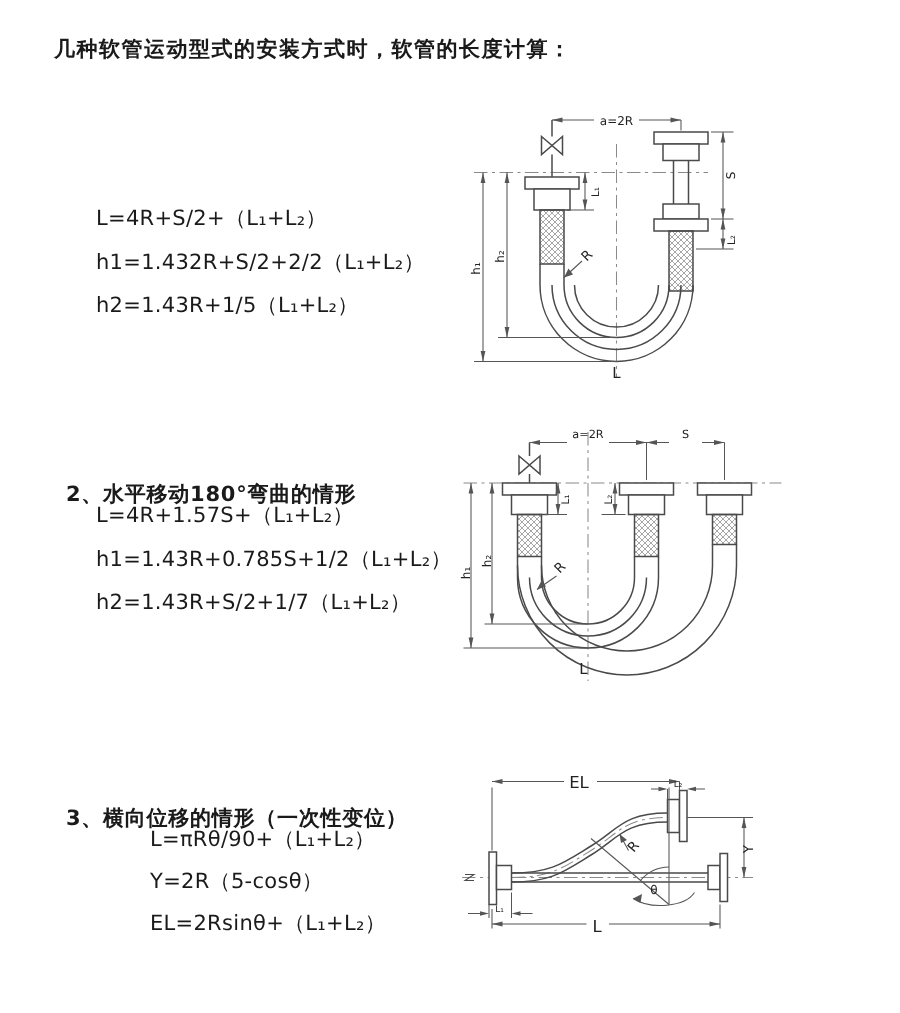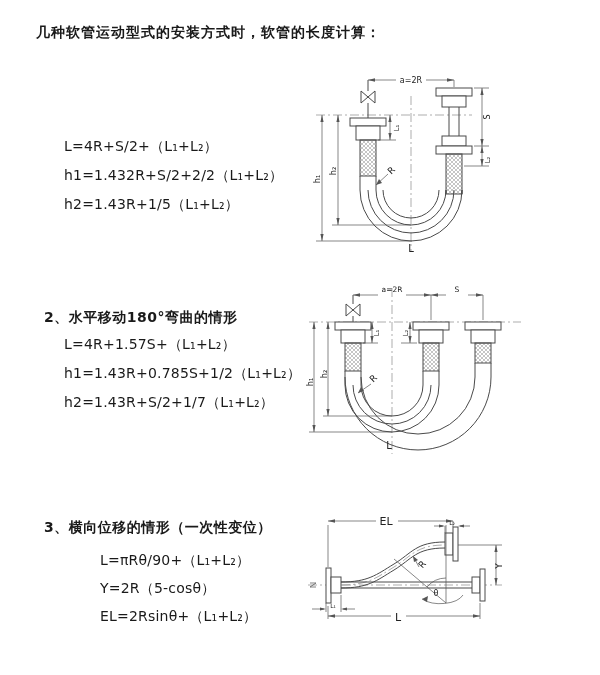--- a/index.html
+++ b/index.html
@@ -19,28 +19,28 @@
 <div class="page">
 
   <div class="title">几种软管运动型式的安装方式时，软管的长度计算：</div>
 
   <div class="formulas" style="left:64px;top:132px">
     <div class="formula">L=4R+S/2+（L₁+L₂）</div>
     <div class="formula">h1=1.432R+S/2+2/2（L₁+L₂）</div>
     <div class="formula">h2=1.43R+1/5（L₁+L₂）</div>
   </div>
 
-  <div class="heading" style="left:44px;top:309px">2、水平移动180°弯曲的情形</div>
+  <div class="heading" style="left:44px;top:321px">2、水平移动180°弯曲的情形</div>
   <div class="formulas" style="left:64px;top:330px">
     <div class="formula">L=4R+1.57S+（L₁+L₂）</div>
     <div class="formula">h1=1.43R+0.785S+1/2（L₁+L₂）</div>
     <div class="formula">h2=1.43R+S/2+1/7（L₁+L₂）</div>
   </div>
 
-  <div class="heading" style="left:44px;top:519px">3、横向位移的情形（一次性变位）</div>
+  <div class="heading" style="left:44px;top:537px">3、横向位移的情形（一次性变位）</div>
   <div class="formulas tight" style="left:64px;top:546px">
     <div class="formula">L=πRθ/90+（L₁+L₂）</div>
     <div class="formula">Y=2R（5-cosθ）</div>
     <div class="formula">EL=2Rsinθ+（L₁+L₂）</div>
   </div>
 
   <div class="diagram" style="left:312px;top:66px">
   <svg width="285" height="190" viewBox="0 0 285 190">
     <defs>
       <pattern id="braidA" width="4" height="4" patternUnits="userSpaceOnUse">

